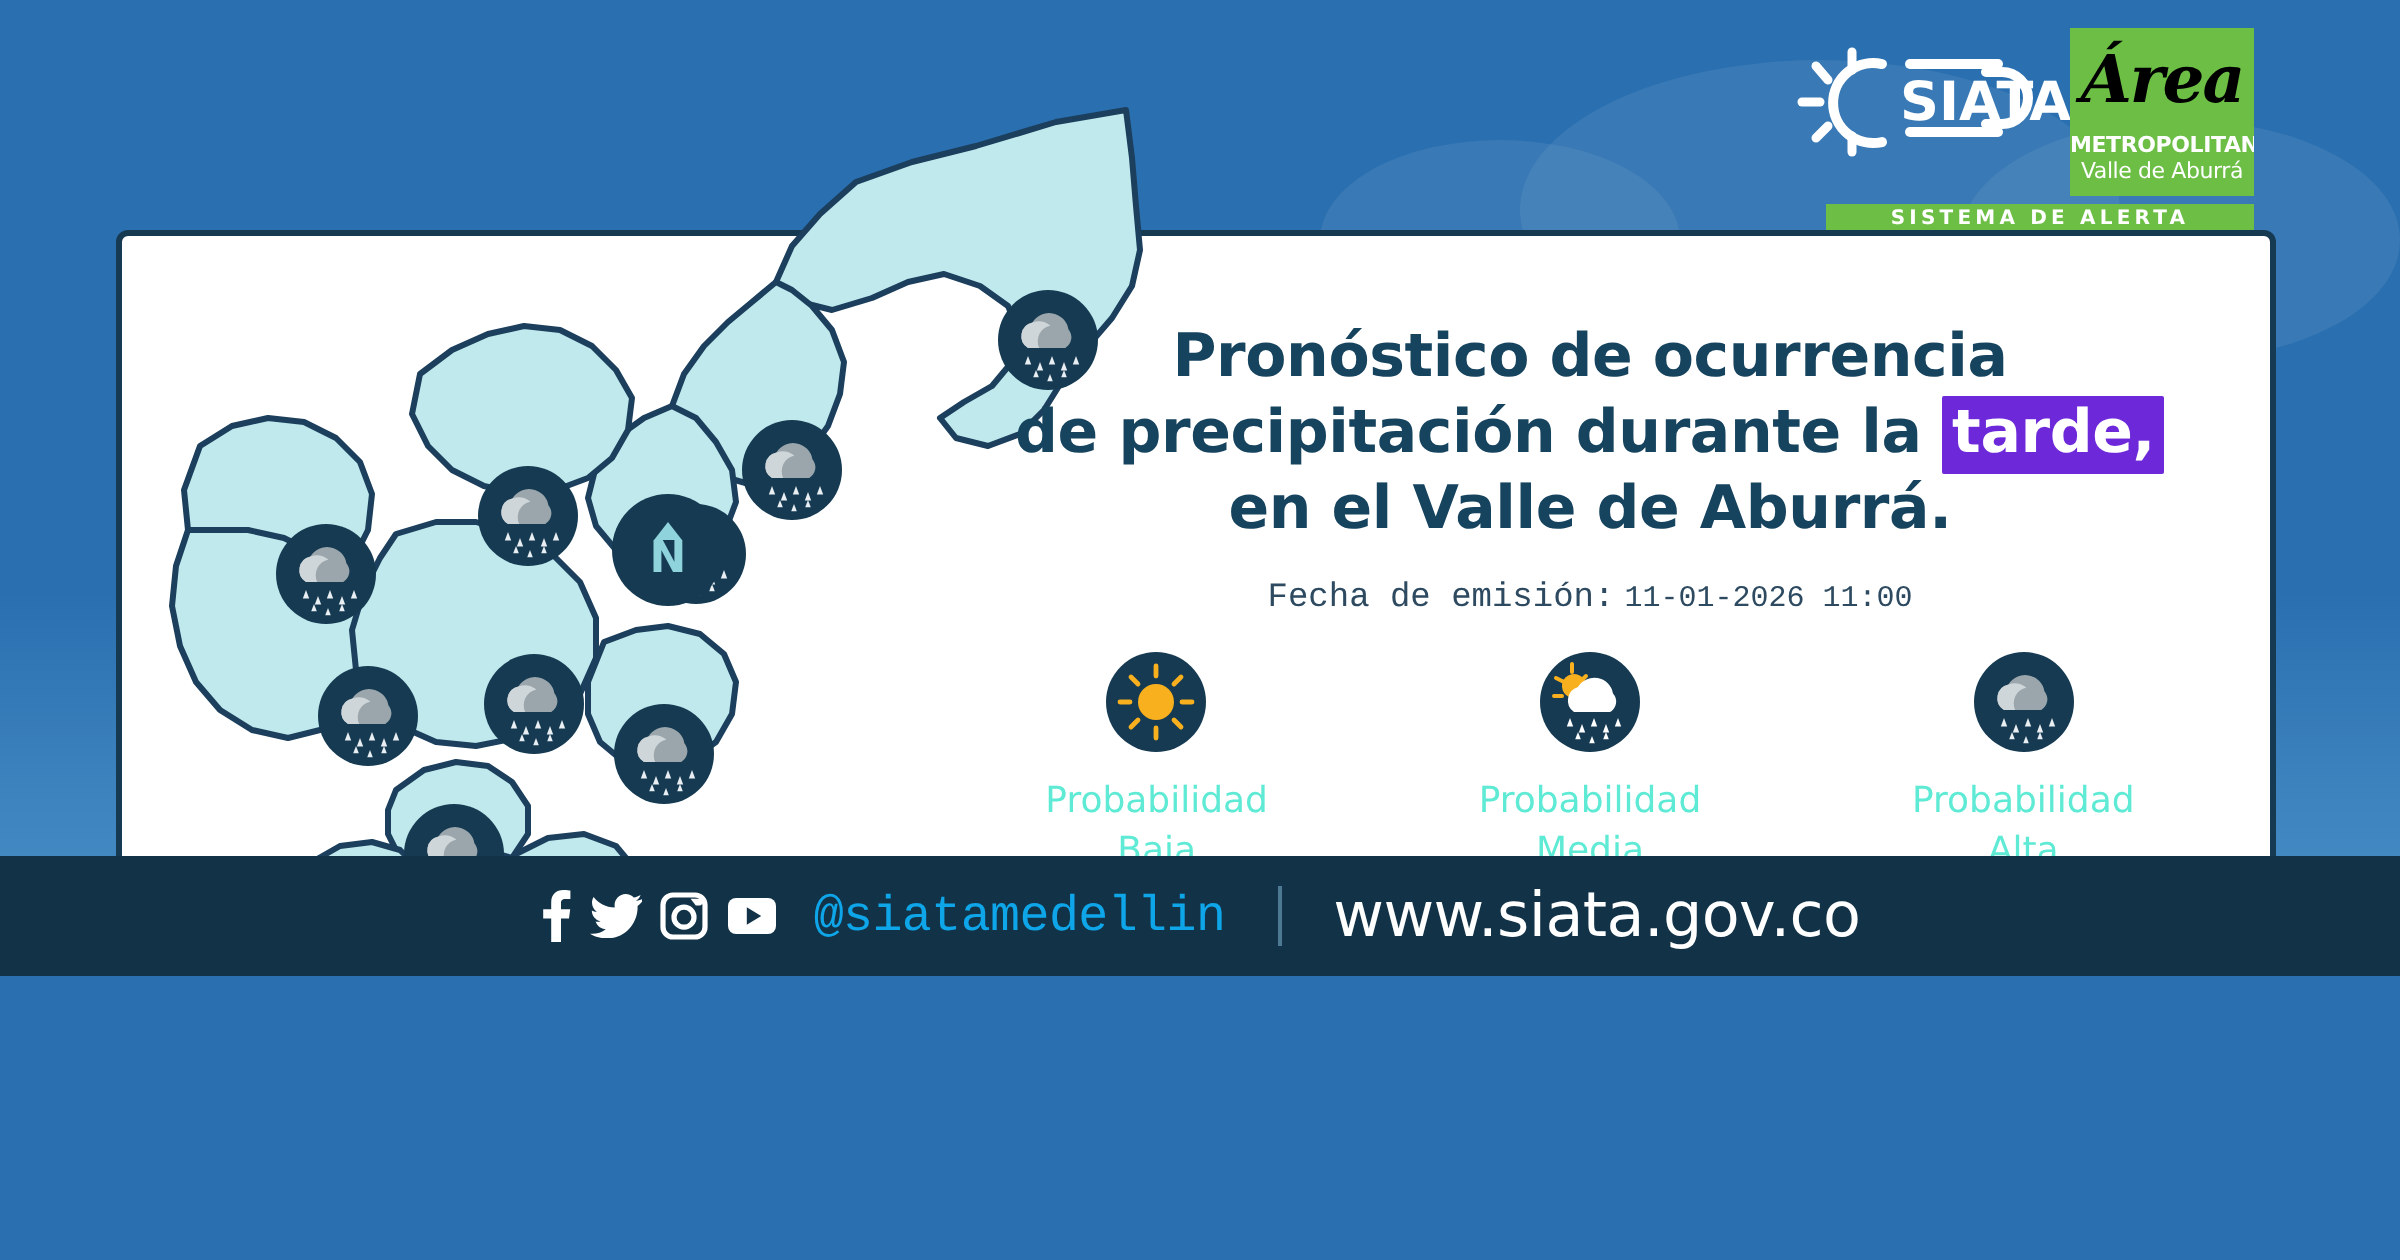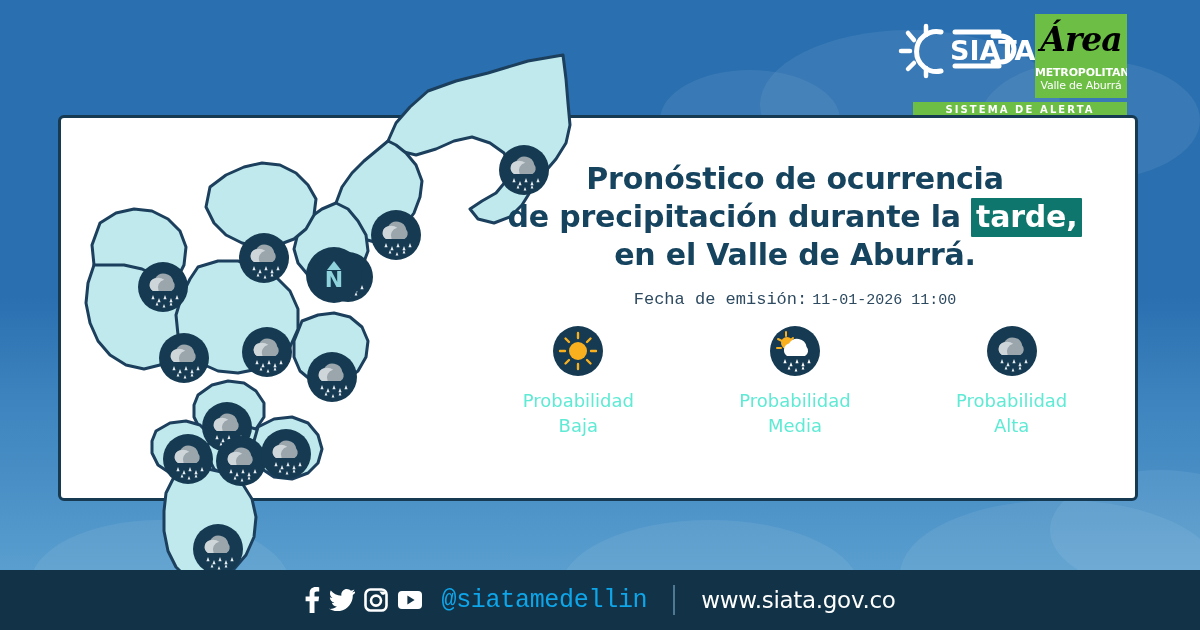--- a/index.html
+++ b/index.html
@@ -3,21 +3,21 @@
 <meta charset="utf-8">
 <style>
   html, body {
     margin: 0;
     padding: 0;
     background: #2a6fb0;
   }
   #stage {
     position: relative;
     width: 1200px;
-    height: 630px;
+    height: 488px;
     overflow: hidden;
     font-family: "DejaVu Sans", sans-serif;
     background: #2a6fb0;
   }
 
   
   .bg-sky {
     position: absolute;
     left: 0; top: 0;
     width: 1200px; height: 630px;
@@ -107,21 +107,21 @@
   }
   .title {
     color: #16435e;
     font-size: 30px;
     font-weight: bold;
     line-height: 38px;
     font-family: "DejaVu Sans", sans-serif;
     letter-spacing: -0.2px;
   }
   .hl {
-    background: #0f766e;
+    background: #6d28d9;
     color: #ffffff;
     padding: 1px 5px 3px 5px;
     border-radius: 1px;
   }
   .fecha-row {
     margin-top: 16px;
     color: #2d4a60;
     font-size: 17px;
     font-family: Liberation Mono, monospace;
     white-space: nowrap;
@@ -176,21 +176,21 @@
     font-family: Liberation Mono, monospace;
     letter-spacing: -0.3px;
   }
   .vbar {
     width: 2px; height: 30px;
     background: #4d7a92;
     margin: 0 26px;
   }
   .website {
     color: #ffffff;
-    font-size: 23px;
+    font-size: 31px;
     font-family: "DejaVu Sans", sans-serif;
     letter-spacing: -0.3px;
   }
 
   
   .logos {
     position: absolute;
     left: 895px; top: 14px;
     width: 240px; height: 95px;
   }

